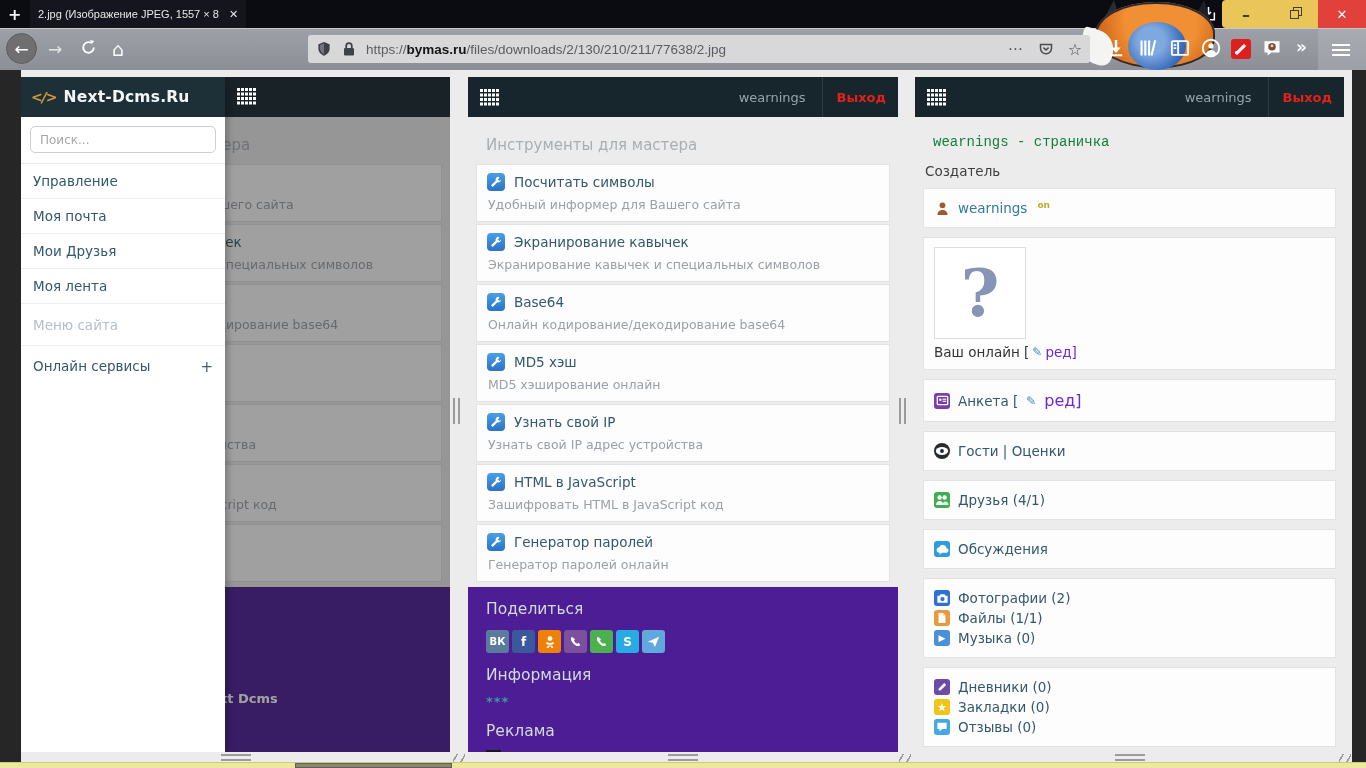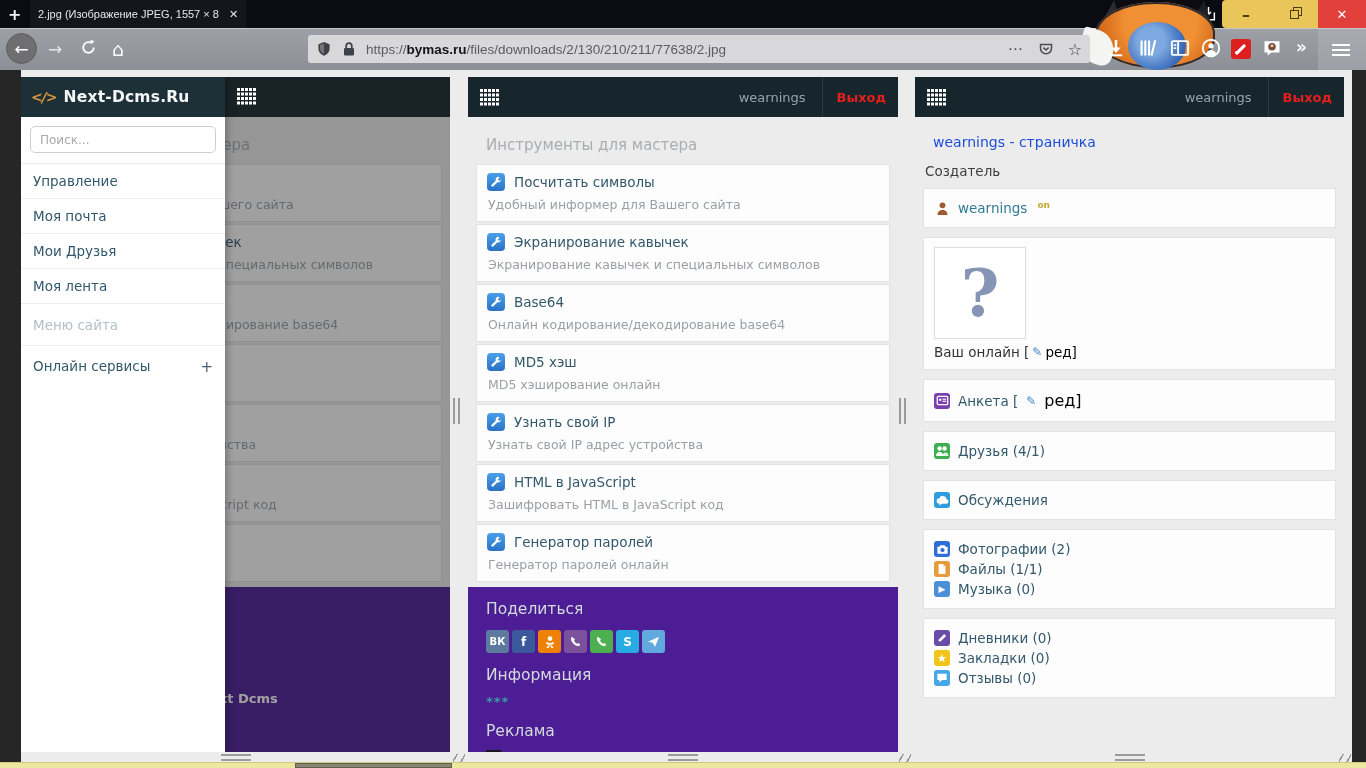--- a/index.html
+++ b/index.html
@@ -86,33 +86,33 @@
   .online-row { padding:11px 12px; color:#33586b; font-size:13.5px; border-bottom:1px solid #e9e9e9; }
   .search-wrap { padding:9px 9px 10px; border-bottom:1px solid #e9e9e9; }
   .search-input { width:100%; height:27px; border:1px solid #cfcfcf; border-radius:5px; padding:0 9px; font-size:12px; color:#444; font-family:"DejaVu Sans",sans-serif; outline:none; }
   .search-input::placeholder { color:#a8a8a8; }
   .m-item { padding:9px 12px; color:#33586b; font-size:13.5px; border-bottom:1px solid #ededed; display:flex; }
   .m-item.muted { color:#b3c0c8; }
   .m-plus { margin-left:auto; color:#44606f; font-size:15px; }
   .p1-grid-btn { position:absolute; left:216px; top:11px; z-index:6; }
 
   
-  .page-title { margin:17px 0 0 18px; color:#1d4ed8; font-size:14px; }
+  .page-title { margin:17px 0 0 18px; color:#15803d; font-size:14px;font-family:Liberation Mono, monospace; }
   .creator-label { margin:13px 10px 9px; color:#3f3f3f; font-size:13.5px; }
   .pcard { margin:0 8px 9px; background:#fdfdfd; border:1px solid #e3e3e3; padding:9px 10px; }
   .prow { display:flex; align-items:center; gap:8px; min-height:18px; padding:2px 0; }
   .plink { color:#33586b; font-size:13.5px; }
   .creator-name { color:#337a99; font-size:13.5px; }
   .on-badge { color:#c2a92e; font-size:9px; font-weight:bold; margin-left:2px; align-self:flex-start; }
   .ic { width:16px; height:16px; border-radius:3px; display:flex; align-items:center; justify-content:center; flex:none; color:#fff; }
   .avatar-box { width:92px; height:92px; background:#fff; border:1px solid #ddd; display:flex; align-items:center; justify-content:center; margin-bottom:5px; }
   .avatar-q { color:#8694b5; font-size:66px; font-weight:bold; font-family:"DejaVu Serif","Liberation Serif",serif; }
   .status-row { color:#333; font-size:13.5px; display:flex; align-items:center; gap:3px; }
   .pencil { color:#3d85c6; font-size:12px; }
-  .edit-link { color:#000000;text-align:right; }
+  .edit-link { color:#6d28d9;text-align:right; }
 
   
   .h-handle { position:absolute; width:30px; height:7px; border-top:2px solid #9b9b9b; border-bottom:2px solid #9b9b9b; }
   .v-handle { position:absolute; width:7px; height:26px; border-left:2px solid #9b9b9b; border-right:2px solid #9b9b9b; }
   .grip { position:absolute; width:12px; height:10px; background:repeating-linear-gradient(120deg,transparent 0 3px,#9a9a9a 3px 4.5px,transparent 4.5px 7px); }
   .hscroll { position:absolute; left:0; top:762px; width:1366px; height:6px; background:#ece8a0; border-top:1px solid #cfca7e; z-index:9; }
   .hthumb { position:absolute; left:295px; top:0; width:157px; height:5px; background:#8b8574; border:1px solid #63604e; }
 
   .si { display:block; }
 </style>
@@ -626,20 +626,30 @@
             <svg class="si" width="13" height="13">
               <use href="#i-idcard"></use>
             </svg>
           </span>
         <span class="plink">Анкета [</span>
         <span class="pencil">✎</span>
         <span class="edit-link">ред]</span>
       </div>
     </div>
 
+    <div class="pcard">
+      <div class="prow">
+        <span class="ic" style="background:#2b2b2b;border-radius:8px">
+            <svg class="si" width="14" height="14">
+              <use href="#i-eye"></use>
+            </svg>
+          </span>
+        <span class="plink">Гости | Оценки</span>
+      </div>
+    </div>
 
     <div class="pcard">
       <div class="prow">
         <span class="ic" style="background:#3fae52">
             <svg class="si" width="14" height="14">
               <use href="#i-people"></use>
             </svg>
           </span>
         <span class="plink">Друзья (4/1)</span>
       </div>

